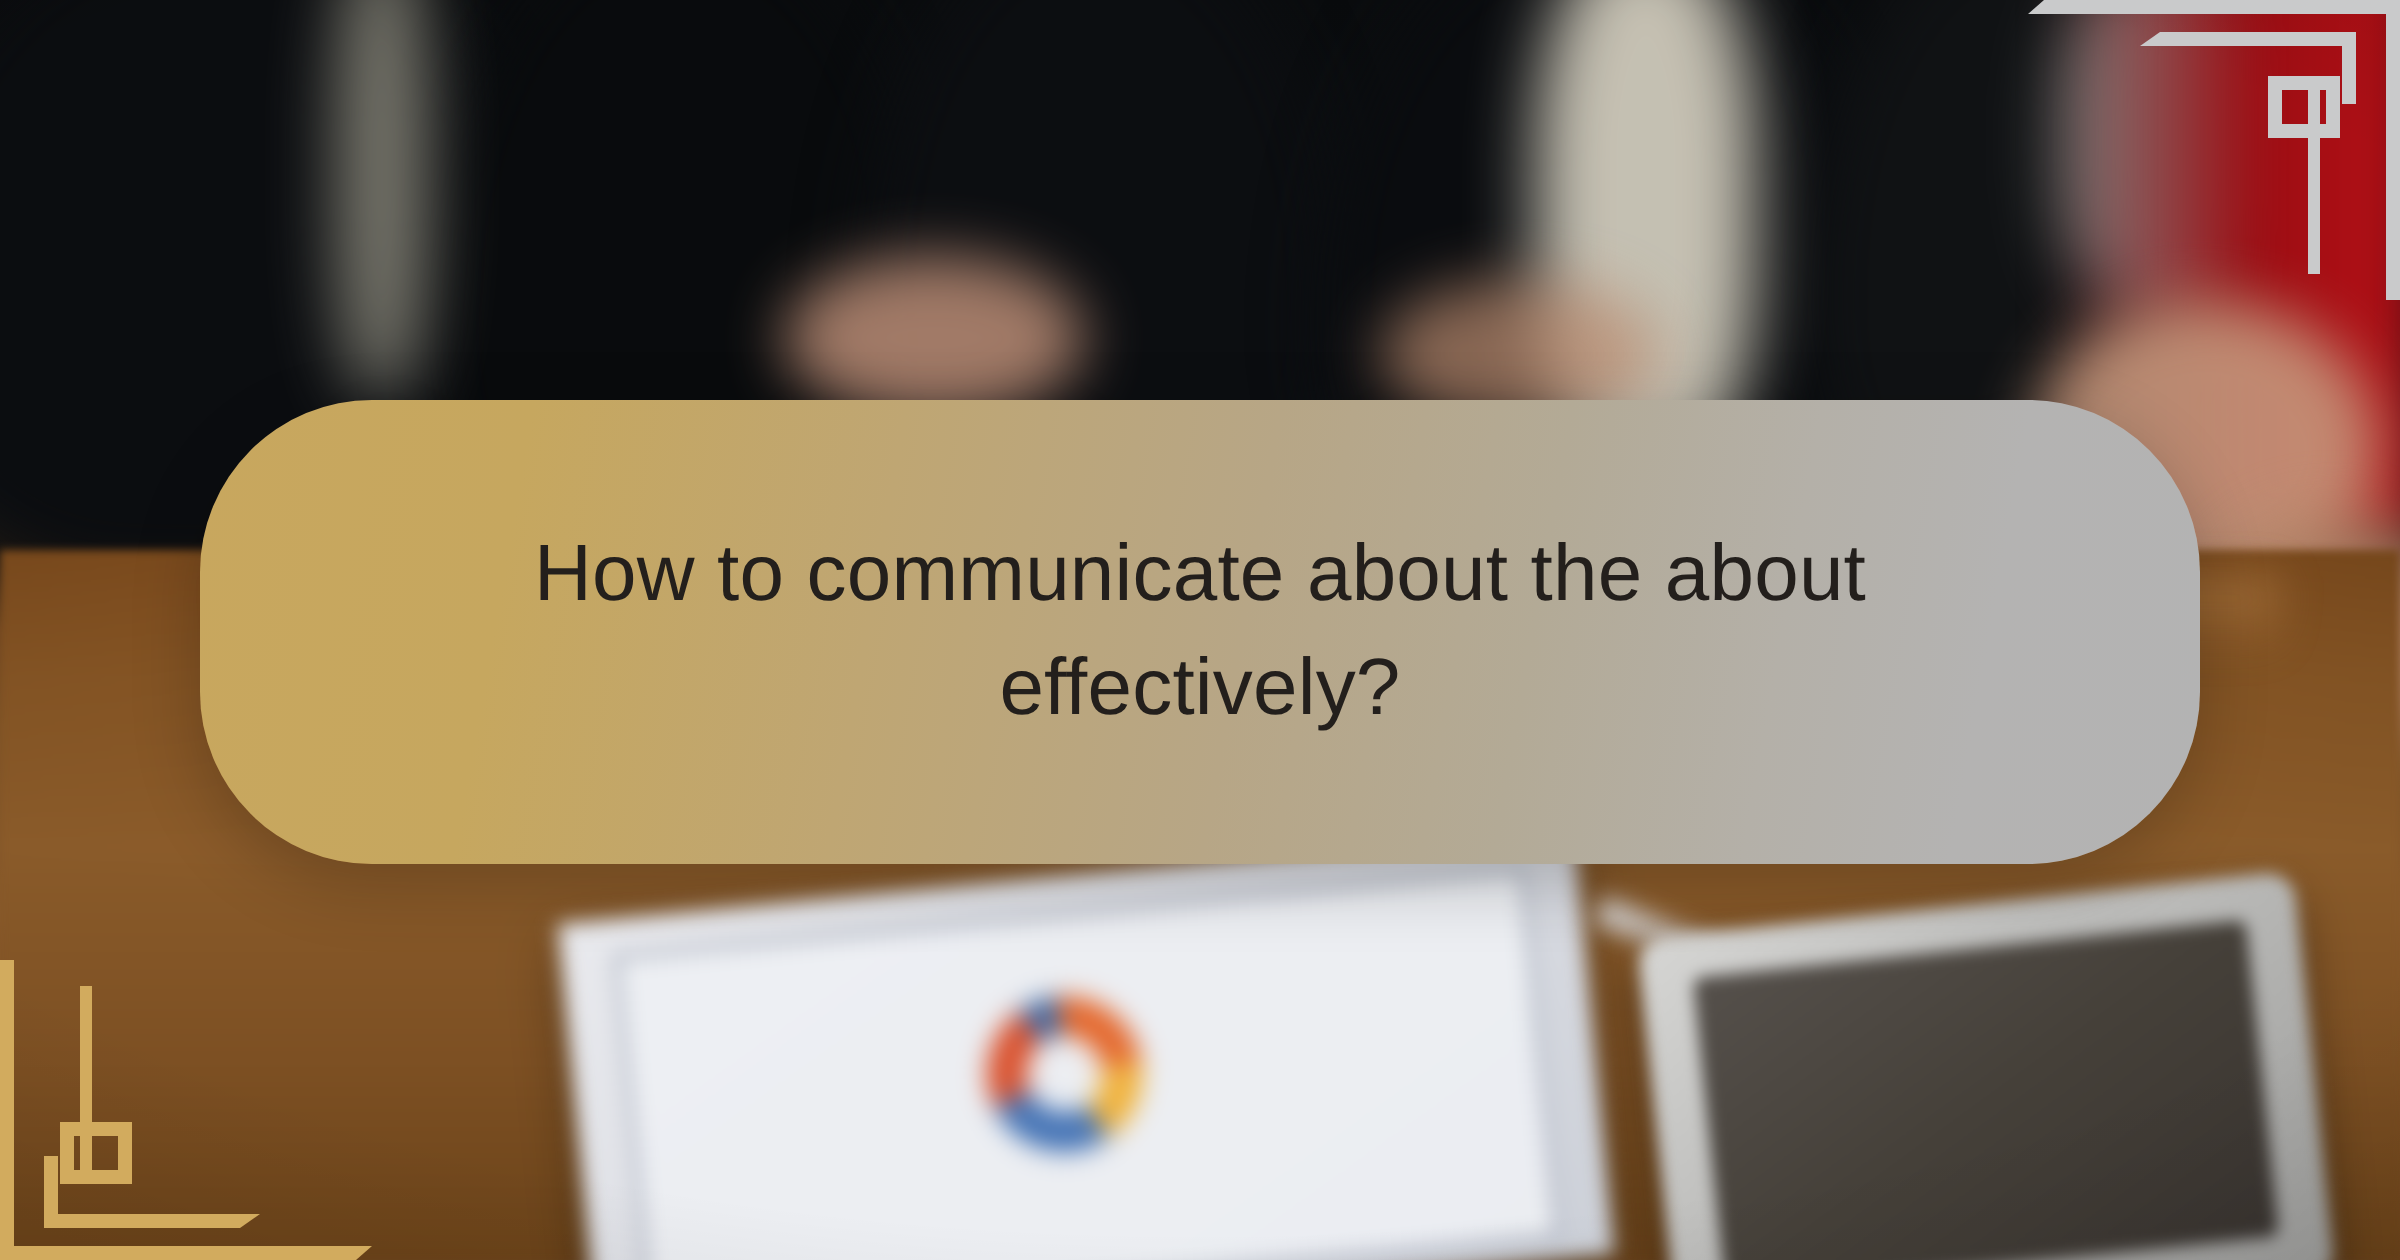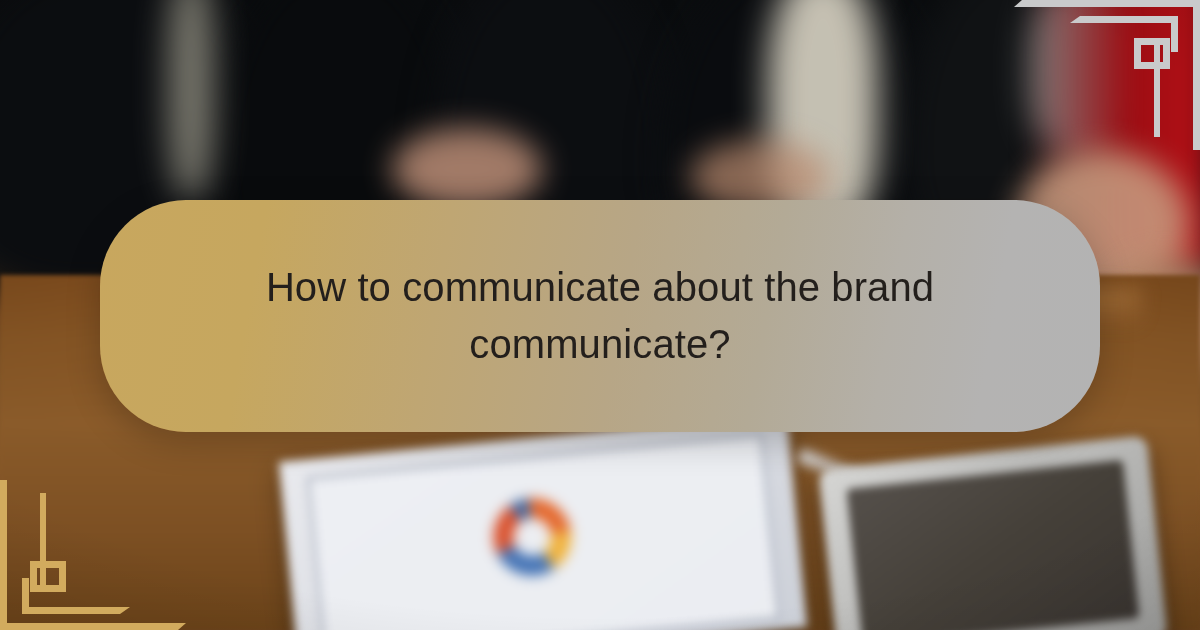--- a/index.html
+++ b/index.html
@@ -296,16 +296,16 @@
         <polygon points="80,16 178,16 178,23 70,23"></polygon>
         <rect x="171" y="16" width="7" height="36"></rect>
         <path d="M134 38 h36 v7 h-29 v22 h-7 z"></path>
         <path d="M163 38 h7 v31 h-36 v-7 h29 z"></path>
         <rect x="154" y="45" width="6" height="92"></rect>
       </g>
     </svg>
   </div>
 
   <div class="card">
-    <h1 class="card-title">How to communicate about the brand communicate?</h1>
+    <h1 class="card-title">How to communicate about the about effectively?</h1>
   </div>
 
 </div>
 
 </body></html>

